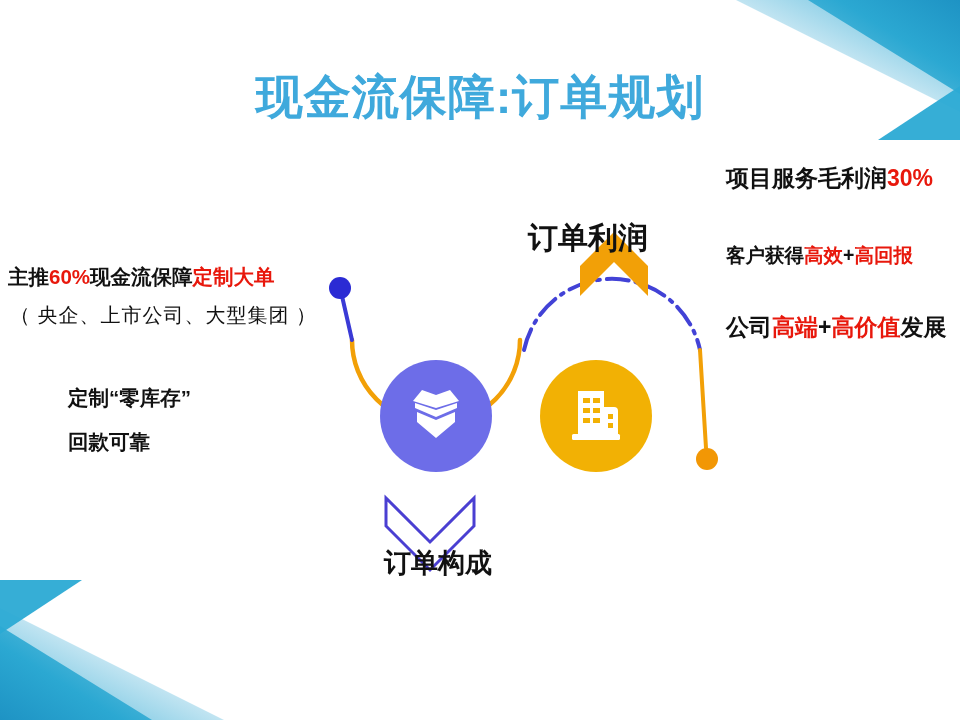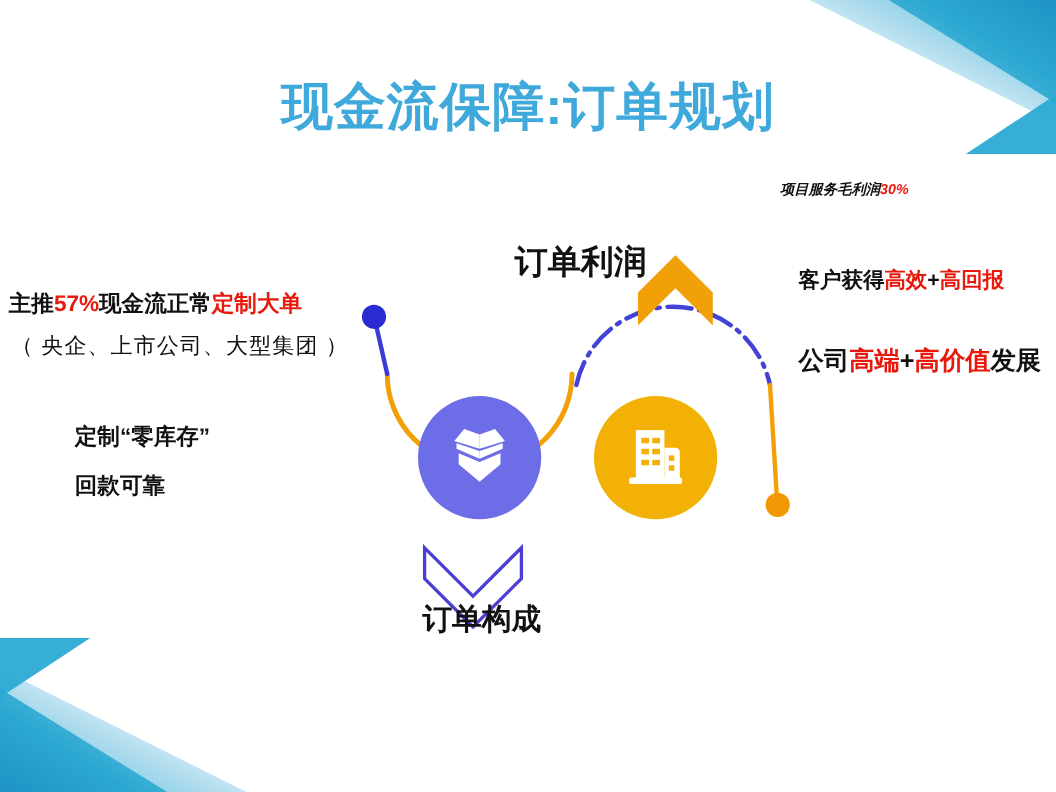--- a/index.html
+++ b/index.html
@@ -69,21 +69,21 @@
     left: 68px;
     top: 385px;
     font-size: 20.5px;
     text-align: left;
     width: 190px;
     white-space: normal;
   }
   .left-list div { margin-bottom: 18px; }
 
   
-  .right-1 { left: 709px; top: 164px; font-size: 13px; font-style: italic; }
+  .right-1 { left: 726px; top: 164px; font-size: 23px; }
   .right-2 { left: 726px; top: 243px; font-size: 19.5px; }
   .right-3 { left: 726px; top: 313px; font-size: 23px; }
 
   
   .diagram {
     position: absolute;
     left: 318px;
     top: 200px;
     width: 410px;
     height: 420px;
@@ -107,21 +107,21 @@
     top: 160px;
     width: 112px;
     height: 112px;
     background: #F2B104;
   }
   .label-top {
     position: absolute;
     left: 150px;
     top: 18px;
     width: 240px;
-    text-align: left;
+    text-align: center;
     font-size: 30px;
     font-weight: bold;
     color: #111111;
     white-space: nowrap;
   }
   .label-bottom {
     position: absolute;
     left: 0px;
     top: 345px;
     width: 240px;
@@ -176,21 +176,21 @@
       </linearGradient>
     </defs>
     <polygon points="0,140 0,28 224,140" fill="url(#gbl1)"></polygon>
     <polygon points="0,140 0,46 152,140" fill="url(#gbl2)"></polygon>
     <polygon points="0,54 0,0 82,0" fill="#2BAAD4" opacity="0.95"></polygon>
   </svg>
 
   <div class="slide-title">现金流保障:订单规划</div>
 
   <div class="txt-block left-head">
-    <span class="blk">主推</span><span class="red">57%</span><span class="blk">现金流正常</span><span class="red">定制大单</span>
+    <span class="blk">主推</span><span class="red">60%</span><span class="blk">现金流保障</span><span class="red">定制大单</span>
   </div>
 
   <div class="txt-block left-sub">（ 央企、上市公司、大型集团 ）</div>
 
   <div class="txt-block left-list">
     <div>定制“零库存”</div>
     <div>回款可靠</div>
   </div>
 
   <div class="txt-block right-1">

